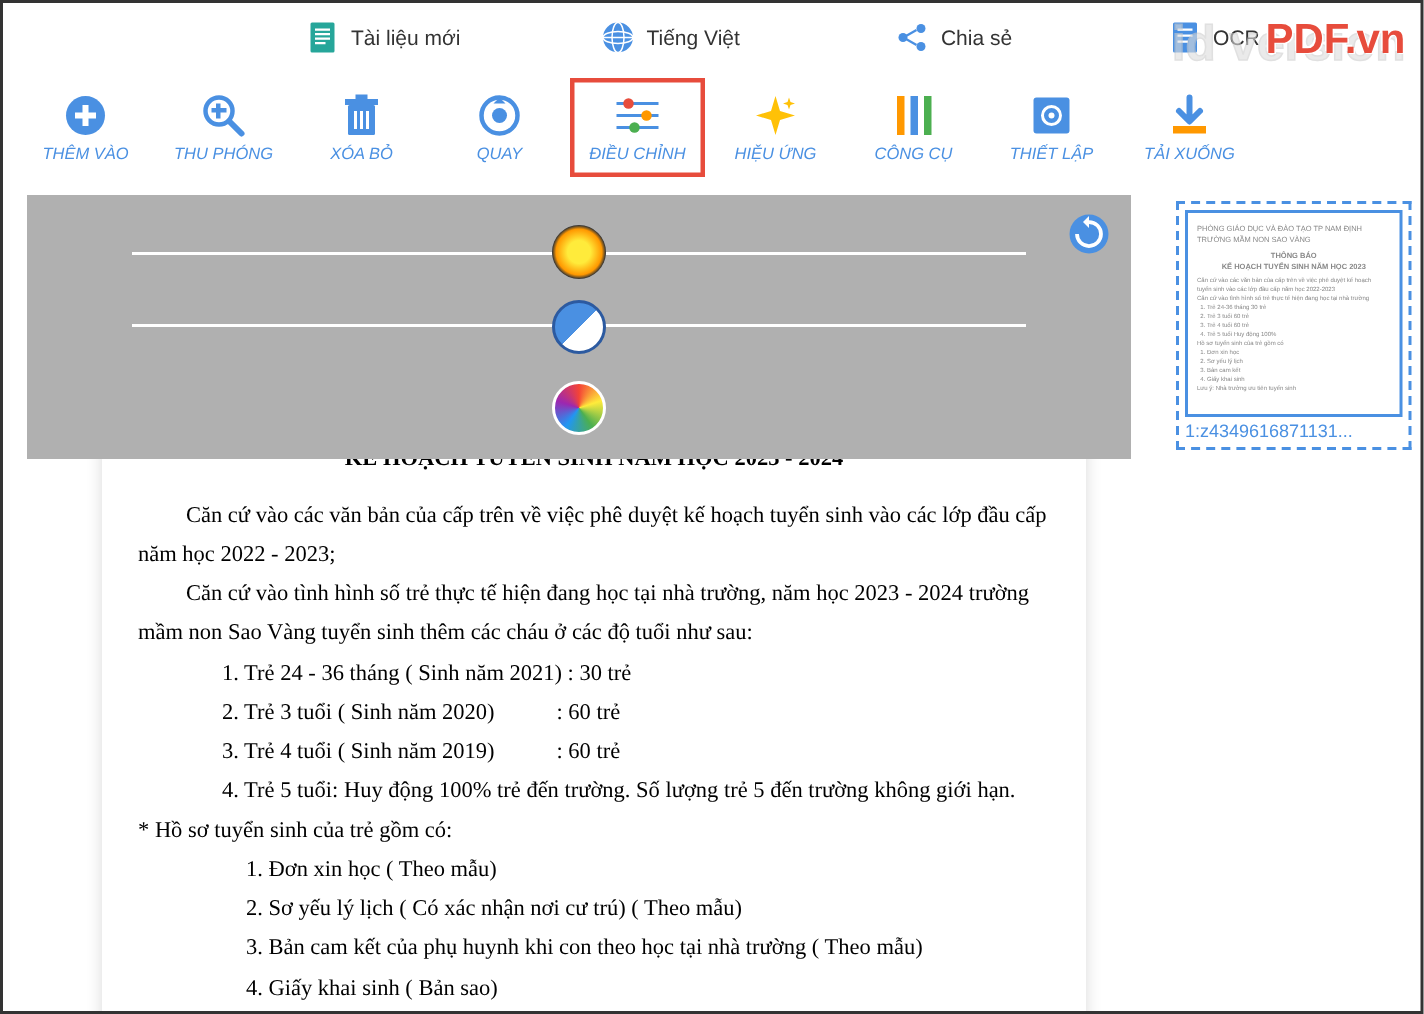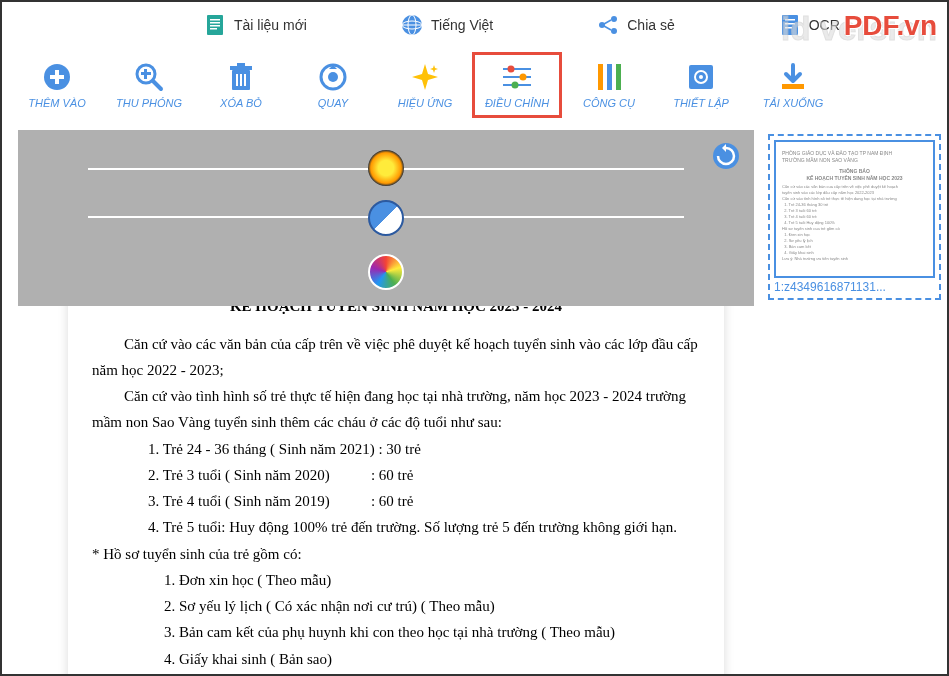--- a/index.html
+++ b/index.html
@@ -38,21 +38,21 @@
 .doc-title { text-align: center; font-weight: bold; margin-top: 12px; font-size: 16px; }
 .doc-sub { text-align: center; font-weight: bold; font-size: 15px; margin-bottom: 16px; }
 .doc-body { font-size: 15px; line-height: 1.75; }
 .doc-body p { margin: 0; }
 .indent1 { text-indent: 32px; }
 .indent-list { padding-left: 56px; }
 .section-head { font-weight: normal; }
 .indent-list2 { padding-left: 72px; }
 
 .thumbs { width: 185px; padding: 6px; }
-.thumb-outer { border: 2px dashed #4a90e2; padding: 4px; }
+.thumb-outer { border: 2px dashed #4a90e2; padding: 4px; margin-left: 16px; }
 .thumb { border: 2px solid #4a90e2; background: #fff; height: 138px; padding: 8px 6px; font-size: 4px; line-height: 1.3; color: #888; overflow: hidden; position: relative; }
 .thumb-label { font-size: 12px; color: #4a90e2; margin-top: 2px; white-space: nowrap; overflow: hidden; }
 </style>
 </head>
 <body>
 
 <div class="top-bar">
   <div style="width:180px"></div>
   <div class="top-item">
     <span class="ic">
@@ -145,41 +145,41 @@
   <div class="tool">
     <span class="ic">
         <svg width="30" height="30" viewBox="0 0 30 30">
           <circle cx="15" cy="15" r="12" fill="none" stroke="#4a90e2" stroke-width="3"></circle>
           <circle cx="15" cy="15" r="5" fill="#4a90e2"></circle>
           <path d="M 15 3 L 11 7 L 19 7 Z" fill="#4a90e2"></path>
         </svg>
       </span>
     <span class="tool-label">QUAY</span>
   </div>
-  <div class="tool">
-    <span class="ic">
-        <svg width="30" height="30" viewBox="0 0 30 30">
-          <path d="M15 2 L18 12 L28 15 L18 18 L15 28 L12 18 L2 15 L12 12 Z" fill="#ffc107"></path>
-          <path d="M24 3 L25 6 L28 7 L25 8 L24 11 L23 8 L20 7 L23 6 Z" fill="#ffc107"></path>
-        </svg>
-      </span>
-    <span class="tool-label">HIỆU ỨNG</span>
-  </div>
   <div class="tool active">
     <span class="ic">
         <svg width="32" height="26" viewBox="0 0 32 26">
           <line x1="2" y1="5" x2="30" y2="5" stroke="#4a90e2" stroke-width="2"></line>
           <circle cx="10" cy="5" r="3.5" fill="#e74c3c"></circle>
           <line x1="2" y1="13" x2="30" y2="13" stroke="#4a90e2" stroke-width="2"></line>
           <circle cx="22" cy="13" r="3.5" fill="#ff9800"></circle>
           <line x1="2" y1="21" x2="30" y2="21" stroke="#4a90e2" stroke-width="2"></line>
           <circle cx="14" cy="21" r="3.5" fill="#4caf50"></circle>
         </svg>
       </span>
     <span class="tool-label">ĐIỀU CHỈNH</span>
+  </div>
+  <div class="tool">
+    <span class="ic">
+        <svg width="30" height="30" viewBox="0 0 30 30">
+          <path d="M15 2 L18 12 L28 15 L18 18 L15 28 L12 18 L2 15 L12 12 Z" fill="#ffc107"></path>
+          <path d="M24 3 L25 6 L28 7 L25 8 L24 11 L23 8 L20 7 L23 6 Z" fill="#ffc107"></path>
+        </svg>
+      </span>
+    <span class="tool-label">HIỆU ỨNG</span>
   </div>
   <div class="tool">
     <span class="ic">
         <svg width="30" height="30" viewBox="0 0 30 30">
           <rect x="4" y="2" width="5" height="26" fill="#ff9800"></rect>
           <rect x="13" y="2" width="5" height="26" fill="#4a90e2"></rect>
           <rect x="22" y="2" width="5" height="26" fill="#4caf50"></rect>
         </svg>
       </span>
     <span class="tool-label">CÔNG CỤ</span>

